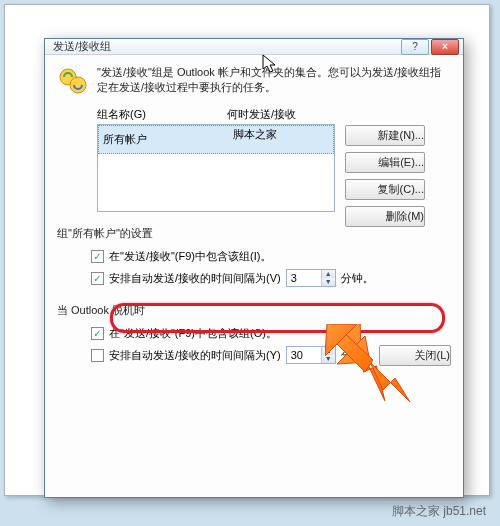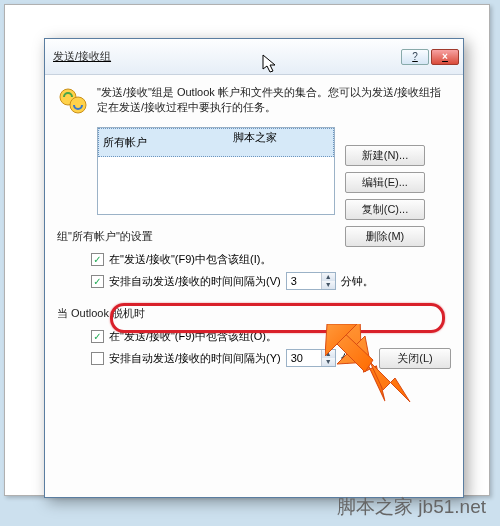--- a/index.html
+++ b/index.html
@@ -1,49 +1,49 @@
 <!DOCTYPE html>
 <html><head>
 <meta charset="utf-8">
 <style>
   * { box-sizing: border-box; font-family: "Microsoft YaHei", "Segoe UI", sans-serif; font-size: 11px; }
   body { margin: 0; background: #cce0ee; width: 500px; height: 526px; position: relative; overflow: hidden; }
   .outer-frame { position: absolute; left: 4px; top: 4px; right: 10px; bottom: 30px; background: #fff; border: 1px solid #b0b0b0; box-shadow: 2px 2px 4px rgba(0,0,0,0.2); }
   .dialog { position: absolute; left: 44px; top: 38px; width: 420px; height: 460px; background: #fdfdfd; border: 1px solid #5a7da0; box-shadow: 4px 4px 14px rgba(0,0,0,0.35); }
-  .titlebar { height: 36px; background: linear-gradient(#fdfeff,#e6eef7); border-bottom: 1px solid #c8d2de; display:flex; align-items:center; padding:0 4px 0 8px;text-decoration:underline; }
+  .titlebar { height: 16px; background: linear-gradient(#fdfeff,#e6eef7); border-bottom: 1px solid #c8d2de; display:flex; align-items:center; padding:0 4px 0 8px; }
   .title-text { color:#333; }
   .winbtns { margin-left:auto; display:flex; gap:2px;}
   .winbtn { width:28px; height:16px; border:1px solid #8aa; border-radius:2px; background:linear-gradient(#f9fcff,#d6e6f5); color:#345; text-align:center; line-height:13px; font-size:10px; }
   .winbtn.close { background:linear-gradient(#f7a2a2,#d94b3a); color:#fff; border-color:#a03a2d; font-weight:bold; }
   .body { padding: 10px 12px; position:relative; }
   .intro-row { display:flex; gap:8px; }
   .icon-wrap { width:32px; height:32px; position:relative; }
   .icon-wrap svg { width:32px; height:32px; }
   .intro-text { flex:1; line-height:15px; color:#222; }
   .list-section { margin-top:10px; margin-left:40px; position:relative; }
   .labels { display:flex; }
   .labels .col1 { width:130px; } .labels .col2 { }
   .listbox { margin-top:2px; border:1px solid #9bb2c7; width:238px; height:88px; background:#fff; }
   .listrow { display:flex; background:#d6e9f8; border:1px dotted #6b95c0; }
   .listrow .c1 { width:130px; padding:6px 4px; }
   .listrow .c2 { padding:1px 4px; }
   .btn-col { position:absolute; left:248px; top:18px; display:flex; flex-direction:column; gap:6px; }
-  .btn { width:80px; height:21px; background:linear-gradient(#fdfdfd,#e5e5e5); border:1px solid #9c9c9c; border-radius:2px; text-align:center; line-height:19px; color:#222; }
+  .btn { width:80px; height:21px; background:linear-gradient(#fdfdfd,#e5e5e5); border:1px solid #9c9c9c; border-radius:2px; text-align:right; line-height:19px; color:#222; }
   .group-title { margin-top:14px; margin-bottom:4px; color:#222; }
   .option-block { margin-left: 34px; }
   .row { display:flex; align-items:center; height:22px; gap:5px; }
   .cb { width:13px; height:13px; border:1px solid #888; background:#fff; display:inline-flex; align-items:center; justify-content:center; font-size:10px; color:#2a5; }
   .spin-wrap { display:inline-flex; align-items:stretch; border:1px solid #9bb2c7; height:18px; background:#fff; }
   .spin-input { width:34px; border:none; padding:0 4px; font-size:11px; }
   .spin-btns { width:14px; display:flex; flex-direction:column; border-left:1px solid #c0c9d4; }
   .spin-btns div { flex:1; background:linear-gradient(#f3f6fa,#dbe4ef); text-align:center; font-size:7px; line-height:8px; color:#456; }
   .highlight-ring { position:absolute; border:3px solid #d9202a; border-radius:14px; left:65px; top:264px; width:335px; height:30px; pointer-events:none; box-shadow:0 0 2px rgba(217,32,42,0.6); }
   .arrow { position:absolute; left:280px; top:285px; pointer-events:none; }
   .close-btn-row { position:absolute; right:12px; bottom:10px; }
-  .watermark { position:absolute; right:14px; bottom:6px; color:#666; font-size:19px; }
+  .watermark { position:absolute; right:14px; bottom:6px; color:#666; font-size:12px; }
   .cursor { position:absolute; left:262px; top:54px; pointer-events:none; }
 </style>
 </head>
 <body>
 
 <div class="outer-frame"></div>
 
 <div class="dialog">
   <div class="titlebar">
     <span class="title-text">发送/接收组</span>
@@ -60,20 +60,24 @@
           <circle cx="11" cy="12" r="8" fill="#ffd24a" stroke="#c98f1a"></circle>
           <path d="M7 12 a4 4 0 0 1 8 0" fill="none" stroke="#4aa64a" stroke-width="2"></path>
           <circle cx="21" cy="20" r="8" fill="#ffd24a" stroke="#c98f1a"></circle>
           <path d="M17 20 a4 4 0 0 0 8 0" fill="none" stroke="#3a78c8" stroke-width="2"></path>
         </svg>
       </div>
       <div class="intro-text">"发送/接收"组是 Outlook 帐户和文件夹的集合。您可以为发送/接收组指定在发送/接收过程中要执行的任务。</div>
     </div>
 
     <div class="list-section">
+      <div class="labels">
+        <div class="col1">组名称(G)</div>
+        <div class="col2">何时发送/接收</div>
+      </div>
       <div class="listbox">
         <div class="listrow">
           <div class="c1">所有帐户</div>
           <div class="c2">脚本之家</div>
         </div>
       </div>
       <div class="btn-col">
         <div class="btn">新建(N)...</div>
         <div class="btn">编辑(E)...</div>
         <div class="btn">复制(C)...</div>

